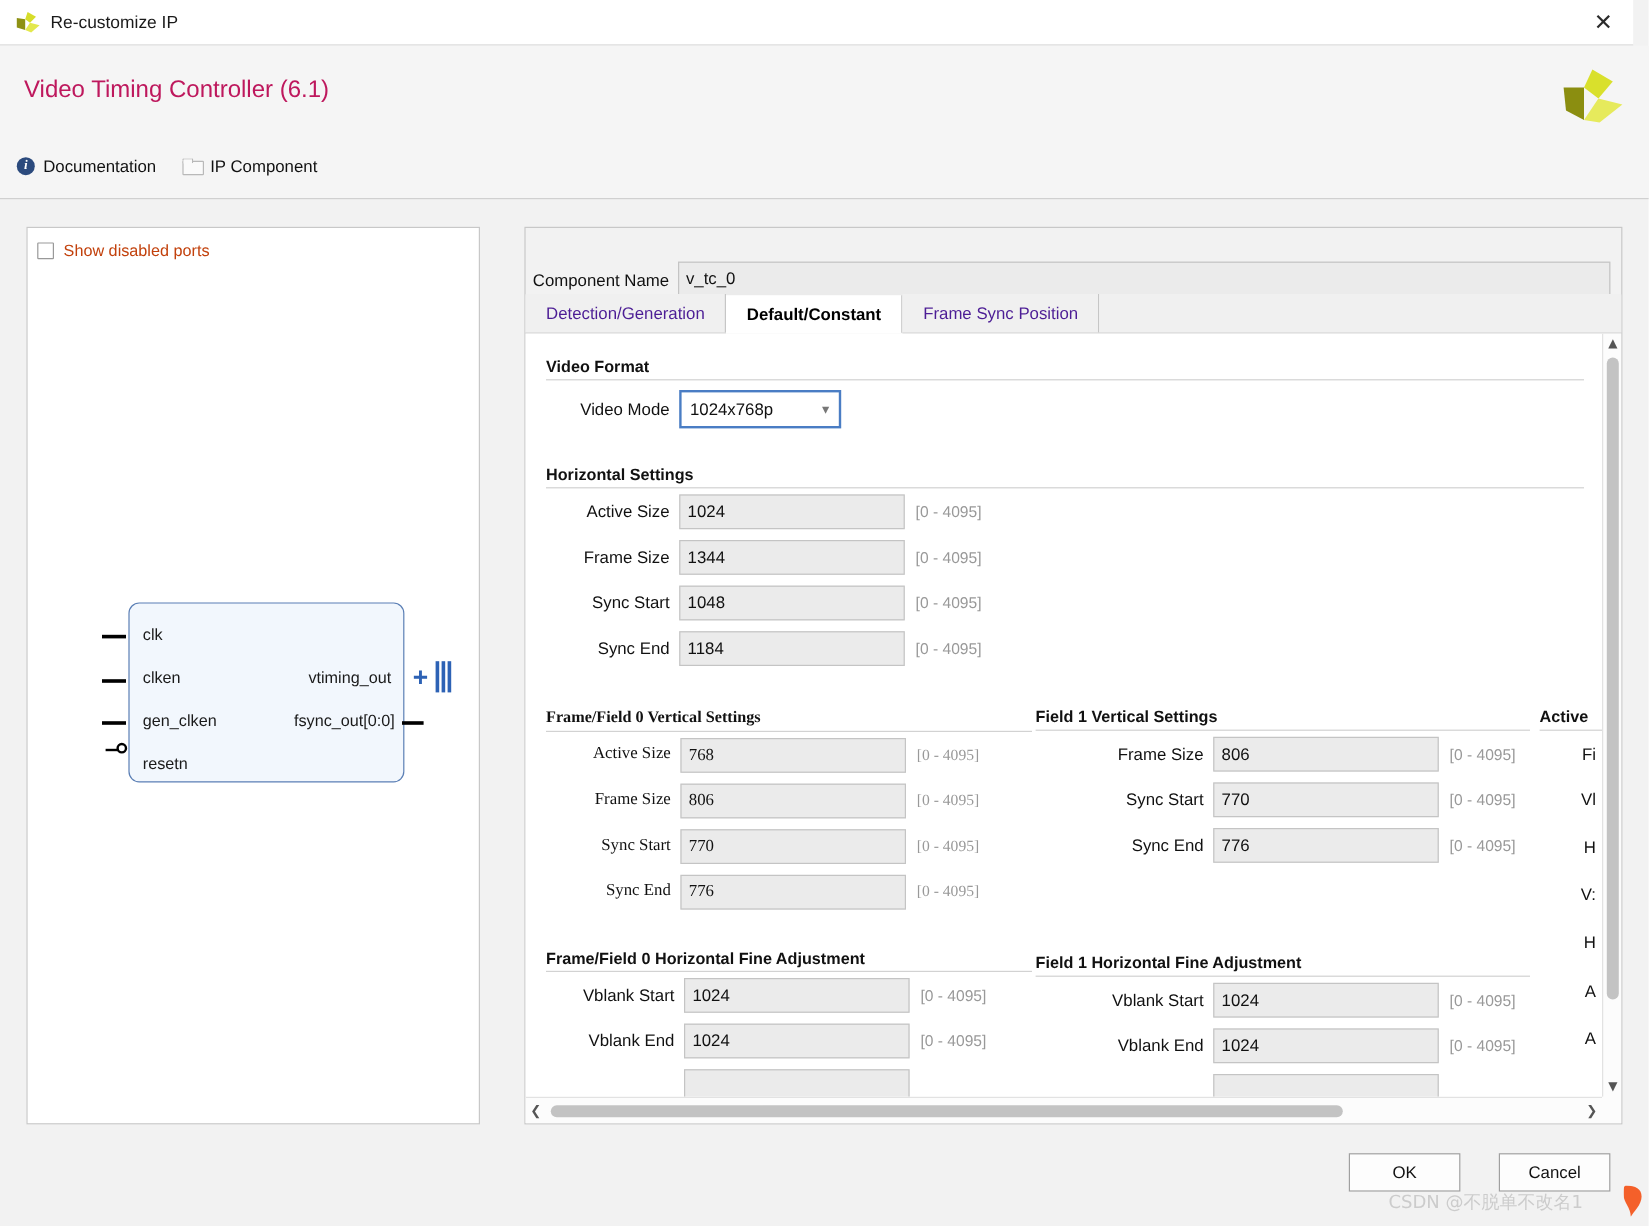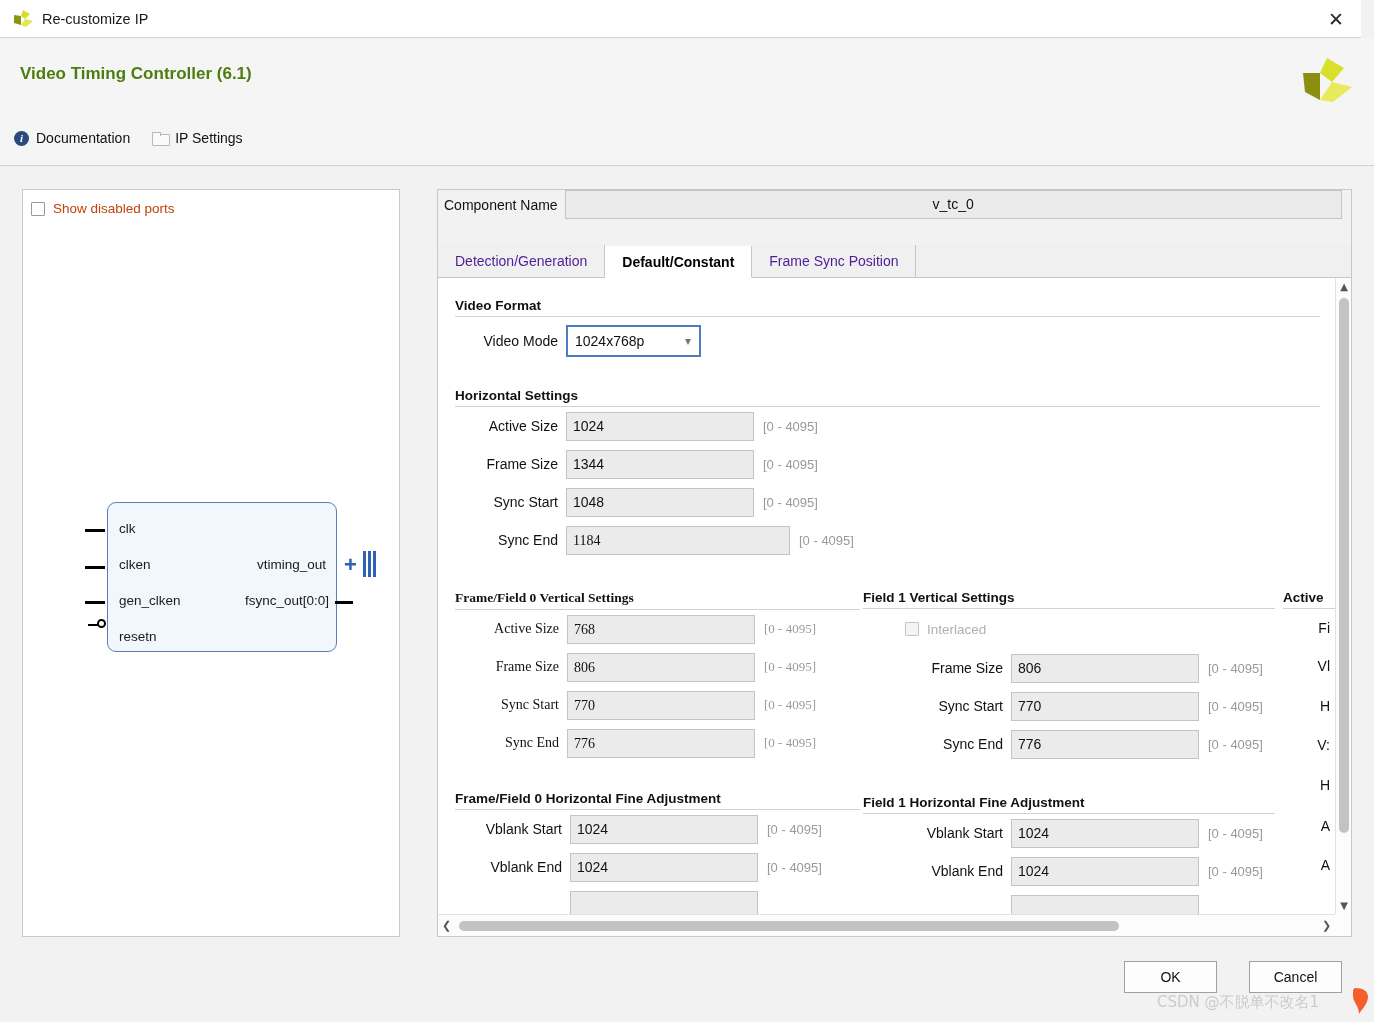--- a/index.html
+++ b/index.html
@@ -38,21 +38,21 @@
 
   
   .header {
     position: absolute; left: 0; top: 38px;
     width: 1374px; height: 128px;
     background: #f5f5f5;
     border-bottom: 1px solid #d0d0d0;
   }
   .ip-title {
     position: absolute; left: 20px; top: 26px;
-    font-size: 17px; font-weight: bold; color: #4d7c0f;
+    font-size: 20px; font-weight: normal; color: #be185d;
   }
   .vendor-logo {
     position: absolute; right: 20px; top: 18px;
     width: 56px; height: 52px;
   }
   .linkrow {
     position: absolute; left: 14px; top: 92px;
     display: flex; align-items: center; gap: 22px;
   }
   .linkitem { display: flex; align-items: center; gap: 7px; font-size: 14px; color: #111; }
@@ -137,22 +137,22 @@
   }
 
   
   .right-panel {
     position: absolute; left: 437px; top: 189px;
     width: 915px; height: 748px;
     background: #f2f2f2;
     border: 1px solid #c8c8c8;
   }
   .comp-row {
-    position: absolute; left: 6px; top: 0;
-    display: flex; align-items: center; gap: 0px; text-align: center;
+    position: absolute; left: 6px; top: 28px;
+    display: flex; align-items: center; gap: 0px;
   }
   .comp-label { font-size: 14px; color: #111; padding-right: 7px; }
   .comp-input {
     width: 777px; height: 29px;
     background: #ebebeb; border: 1px solid #c4c4c4;
     font-size: 14px; color: #111;
     padding: 0 6px; line-height: 27px;
   }
 
   
@@ -315,21 +315,21 @@
         <polygon points="22,44 34,26 54,31 35,46" fill="#e6ea5c"></polygon>
       </svg>
     </div>
     <div class="linkrow">
       <div class="linkitem">
         <span class="info-icon">i</span>
         <span>Documentation</span>
       </div>
       <div class="linkitem">
         <span class="folder-icon"></span>
-        <span>IP Settings</span>
+        <span>IP Component</span>
       </div>
     </div>
   </div>
 
   <div class="left-panel">
     <div class="chk-row">
       <span class="chkbox"></span>
       <span class="chk-label">Show disabled ports</span>
     </div>
 
@@ -403,21 +403,21 @@
               <div class="fld-input" style="width:188px;">1344</div>
               <span class="fld-range">[0 - 4095]</span>
             </div>
             <div class="fld-row">
               <span class="fld-label" style="width:111px;">Sync Start</span>
               <div class="fld-input" style="width:188px;">1048</div>
               <span class="fld-range">[0 - 4095]</span>
             </div>
             <div class="fld-row">
               <span class="fld-label" style="width:111px;">Sync End</span>
-              <div class="fld-input" style="width:224px;font-family:Liberation Serif, serif;">1184</div>
+              <div class="fld-input" style="width:188px;">1184</div>
               <span class="fld-range">[0 - 4095]</span>
             </div>
           </div>
 
           <div class="vblock" style="left:17px; top:312px; width:405px;font-family:Liberation Serif, serif;">
             <div class="sec-title">Frame/Field 0 Vertical Settings</div>
             <div class="sec-rule"></div>
 
             <div class="fld-row">
               <span class="fld-label" style="width:112px;">Active Size</span>
@@ -438,25 +438,20 @@
               <span class="fld-label" style="width:112px;">Sync End</span>
               <div class="fld-input" style="width:188px;">776</div>
               <span class="fld-range">[0 - 4095]</span>
             </div>
           </div>
 
           <div class="vblock" style="left:425px; top:312px; width:412px;">
             <div class="sec-title">Field 1 Vertical Settings</div>
             <div class="sec-rule"></div>
 
-            <div class="fld-row" style="height:40px;">
-              <span style="width:42px;"></span>
-              <span class="chkbox disabled"></span>
-              <span class="chk-label disabled" style="padding-left:8px;">Interlaced</span>
-            </div>
             <div class="fld-row">
               <span class="fld-label" style="width:148px;">Frame Size</span>
               <div class="fld-input" style="width:188px;">806</div>
               <span class="fld-range">[0 - 4095]</span>
             </div>
             <div class="fld-row">
               <span class="fld-label" style="width:148px;">Sync Start</span>
               <div class="fld-input" style="width:188px;">770</div>
               <span class="fld-range">[0 - 4095]</span>
             </div>

